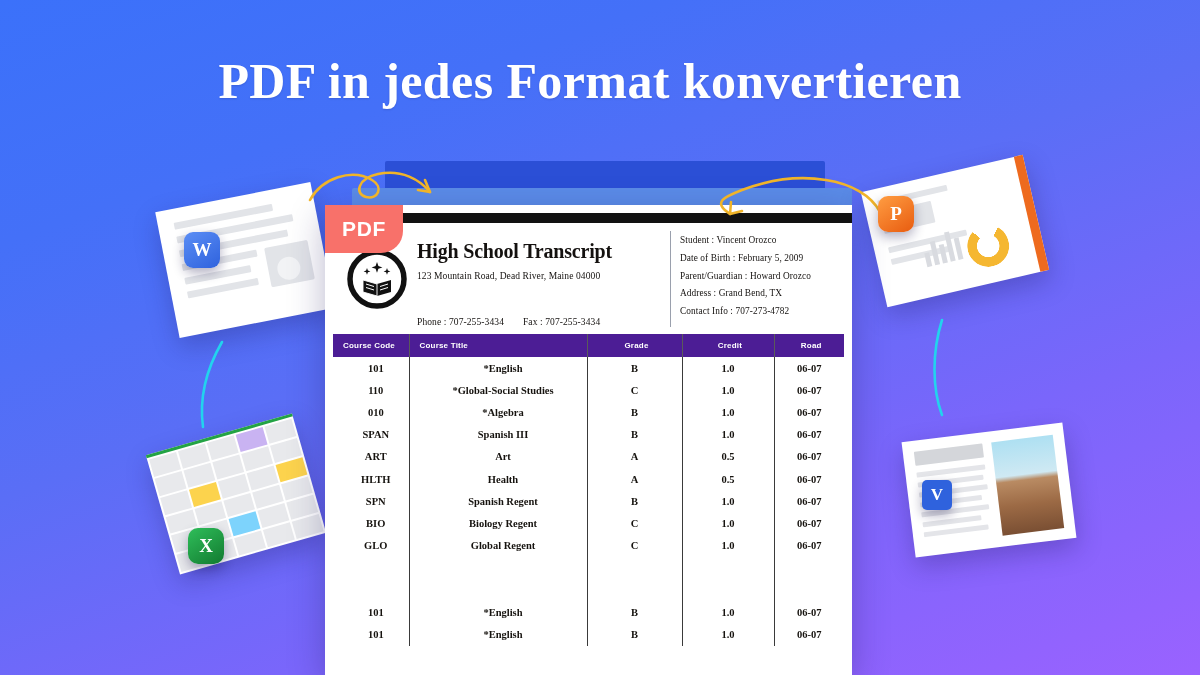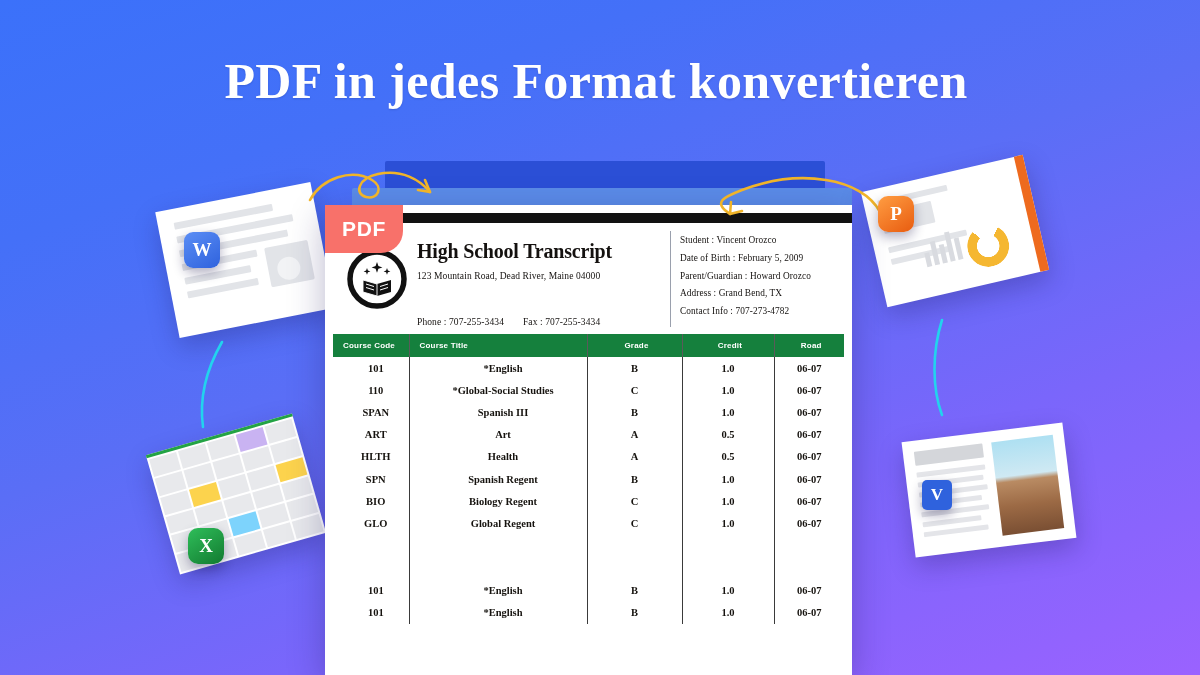--- a/index.html
+++ b/index.html
@@ -13,21 +13,21 @@
   body {
     font-family: "Liberation Sans", sans-serif;
     background: linear-gradient(160deg, #3b71fa 0%, #4470f8 22%, #5a6ef6 45%, #7a66fb 70%, #9a62ff 100%);
     position: relative;
   }
 
   
   .headline {
     position: absolute;
     top: 52px;
-    left: 18px;
+    left: 12px;
     width: 1156px;
     text-align: center;
     font-family: "Liberation Serif", "DejaVu Serif", serif;
     font-weight: bold;
     font-size: 50px;
     letter-spacing: 0.4px;
     color: #ffffff;
     text-shadow: 0 1px 2px rgba(20,30,90,0.18);
   }
 
@@ -140,21 +140,21 @@
   
   .tbl {
     position: absolute;
     left: 8px;
     top: 129px;
     width: 511px;
     border-collapse: collapse;
     font-family: "Liberation Serif", "DejaVu Serif", serif;
   }
   .tbl thead th {
-    background: #15803d;
+    background: #4c1d95;
     color: #ffffff;
     font-family: "Liberation Sans", sans-serif;
     font-size: 8px;
     font-weight: bold;
     padding: 7px 0 7px 4px;
     letter-spacing: 0.2px;
     border-right: 1px solid #5a5a5a;
   }
   .tbl thead th:last-child { border-right: none; }
   .tbl thead th.l { text-align: left; padding-left: 10px; }
@@ -421,20 +421,27 @@
           <td class="c-date">06-07</td>
         </tr>
         <tr>
           <td class="l c-code">110</td>
           <td class="l c-title">*Global-Social Studies</td>
           <td class="c-grade">C</td>
           <td class="c-credit">1.0</td>
           <td class="c-date">06-07</td>
         </tr>
         <tr>
+          <td class="l c-code">010</td>
+          <td class="l c-title">*Algebra</td>
+          <td class="c-grade">B</td>
+          <td class="c-credit">1.0</td>
+          <td class="c-date">06-07</td>
+        </tr>
+        <tr>
           <td class="l c-code">SPAN</td>
           <td class="l c-title">Spanish III</td>
           <td class="c-grade">B</td>
           <td class="c-credit">1.0</td>
           <td class="c-date">06-07</td>
         </tr>
         <tr>
           <td class="l c-code">ART</td>
           <td class="l c-title">Art</td>
           <td class="c-grade">A</td>

